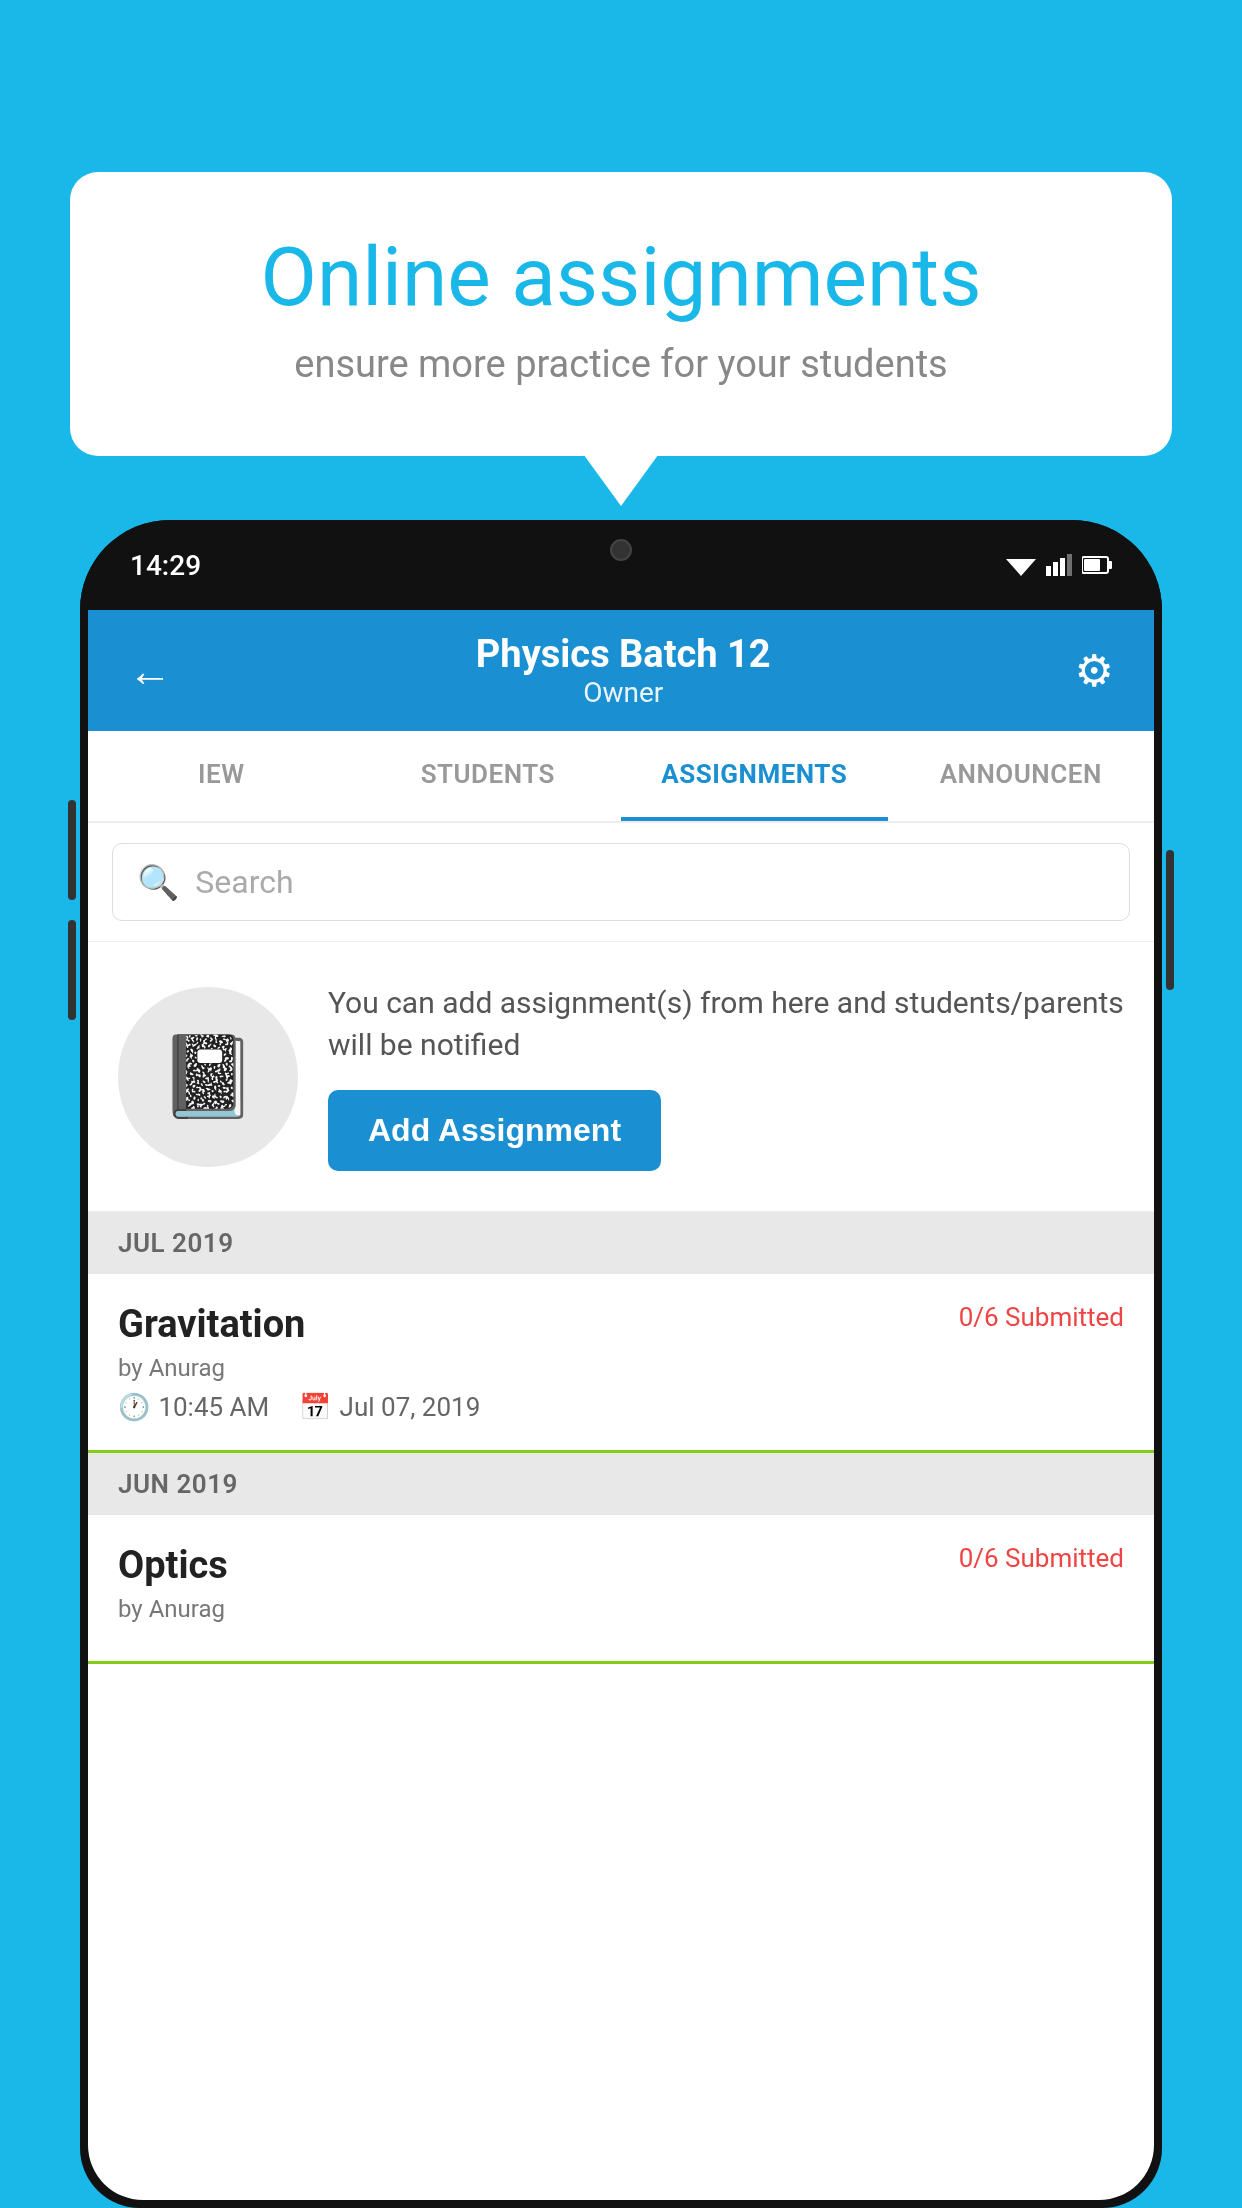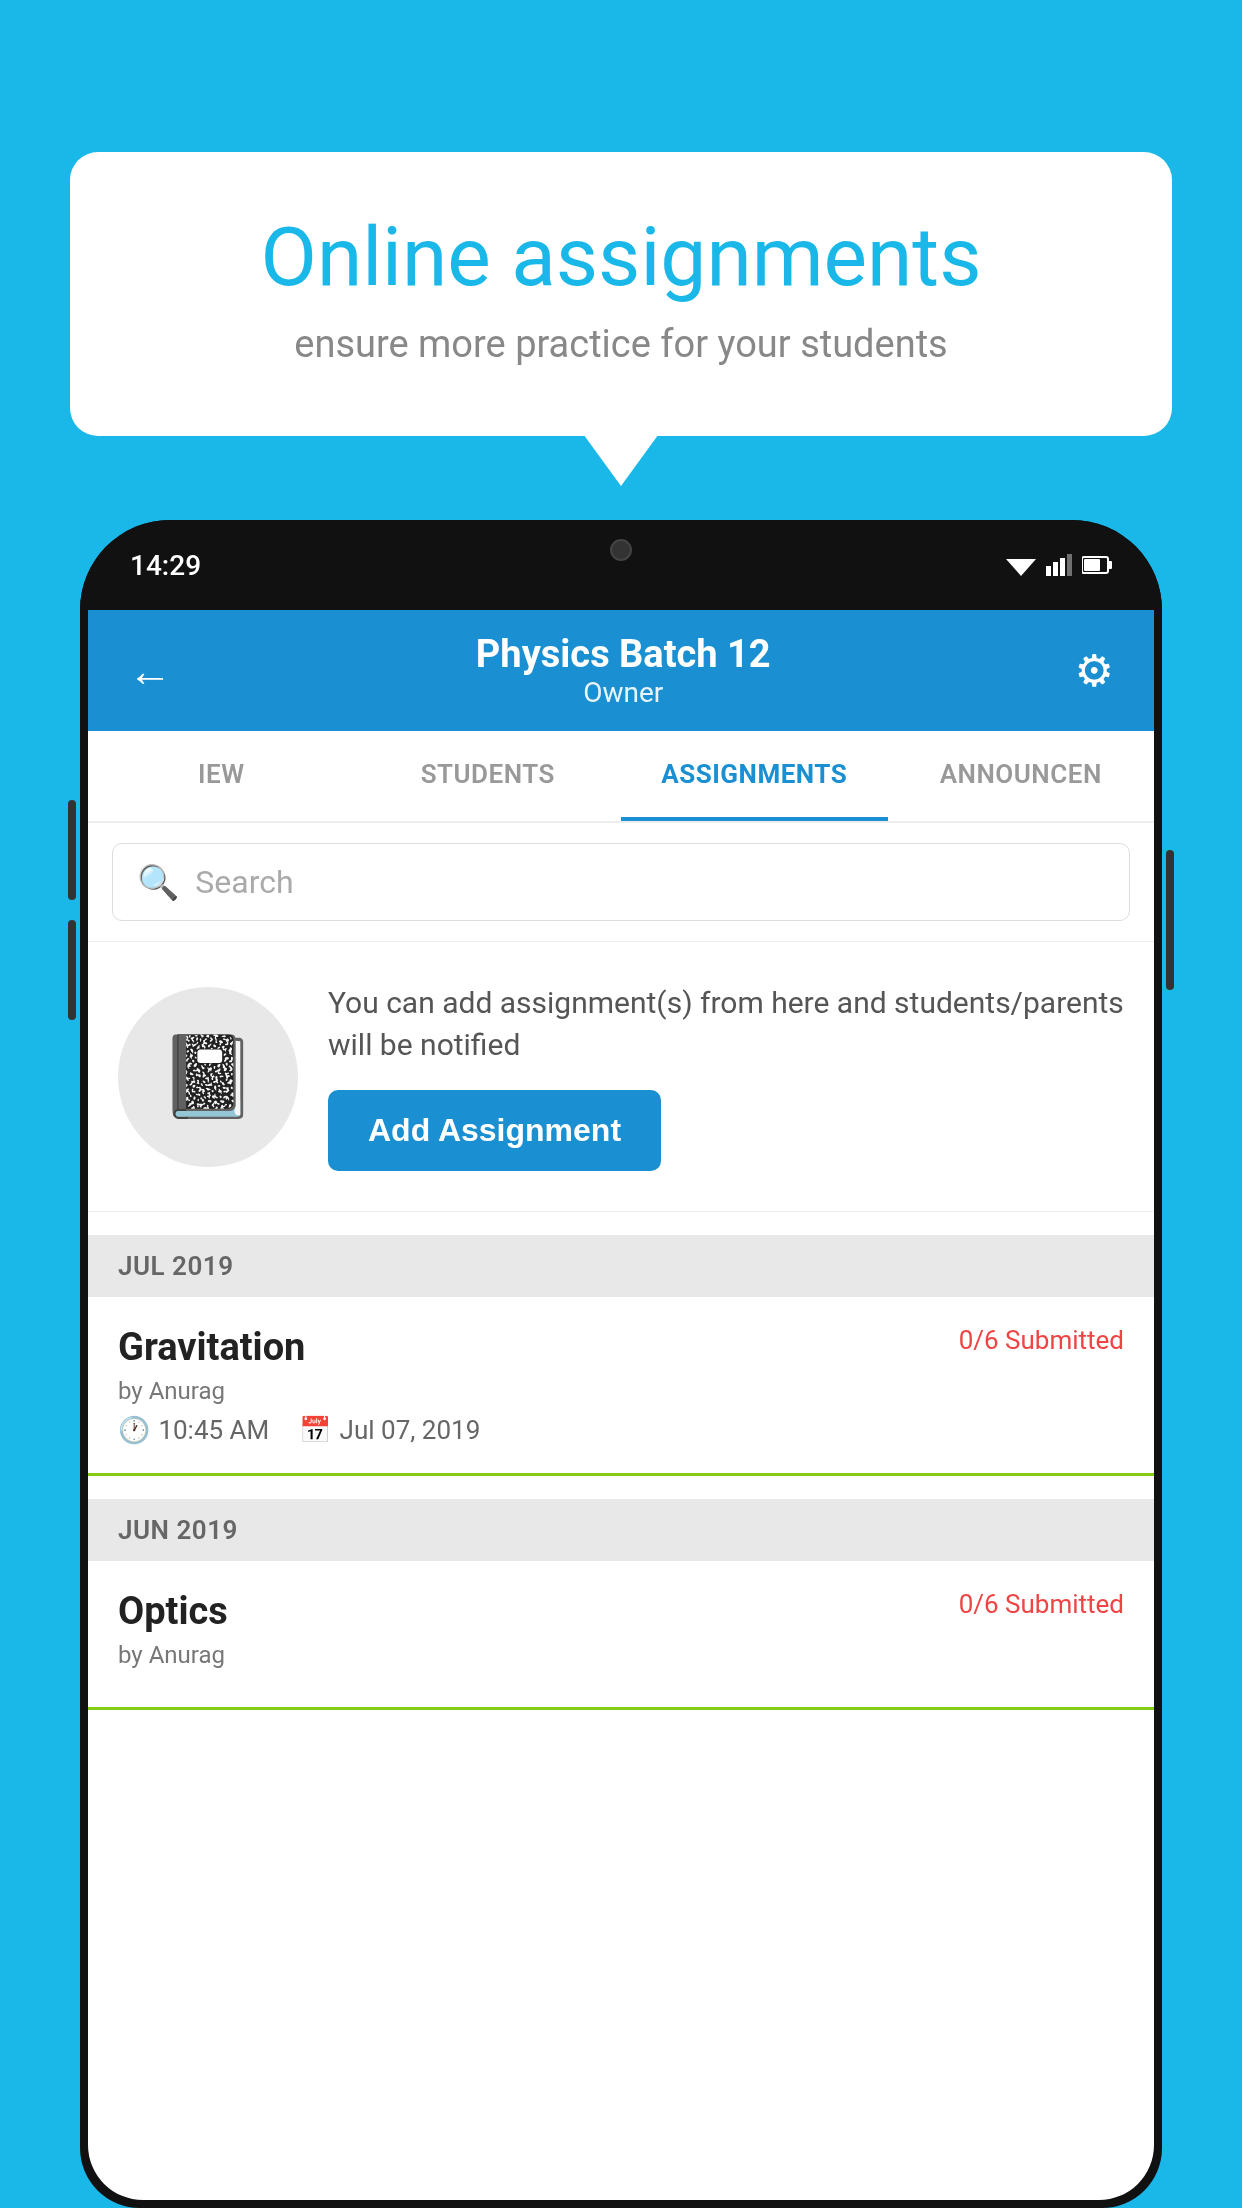--- a/index.html
+++ b/index.html
@@ -8,21 +8,21 @@
       height: 2208px;
       background-color: #1ab8e8;
       font-family: 'Roboto', Arial, sans-serif;
       overflow: hidden;
       position: relative;
     }
 
     
     .speech-bubble-container {
       position: absolute;
-      top: 152px;
+      top: 172px;
       left: 70px;
       right: 70px;
     }
     .speech-bubble {
       background: white;
       border-radius: 28px;
       padding: 60px 80px 70px;
       text-align: center;
       position: relative;
     }
@@ -237,21 +237,20 @@
     }
 
     
     .section-header {
       background: #e8e8e8;
       padding: 16px 30px;
       font-size: 26px;
       font-weight: 600;
       color: #666;
       letter-spacing: 0.5px;
-      margin-top: 23px;
     }
 
     
     .assignment-item {
       padding: 28px 30px;
       border-bottom: 3px solid #84cc16;
     }
     .assignment-row1 {
       display: flex;
       justify-content: space-between;

